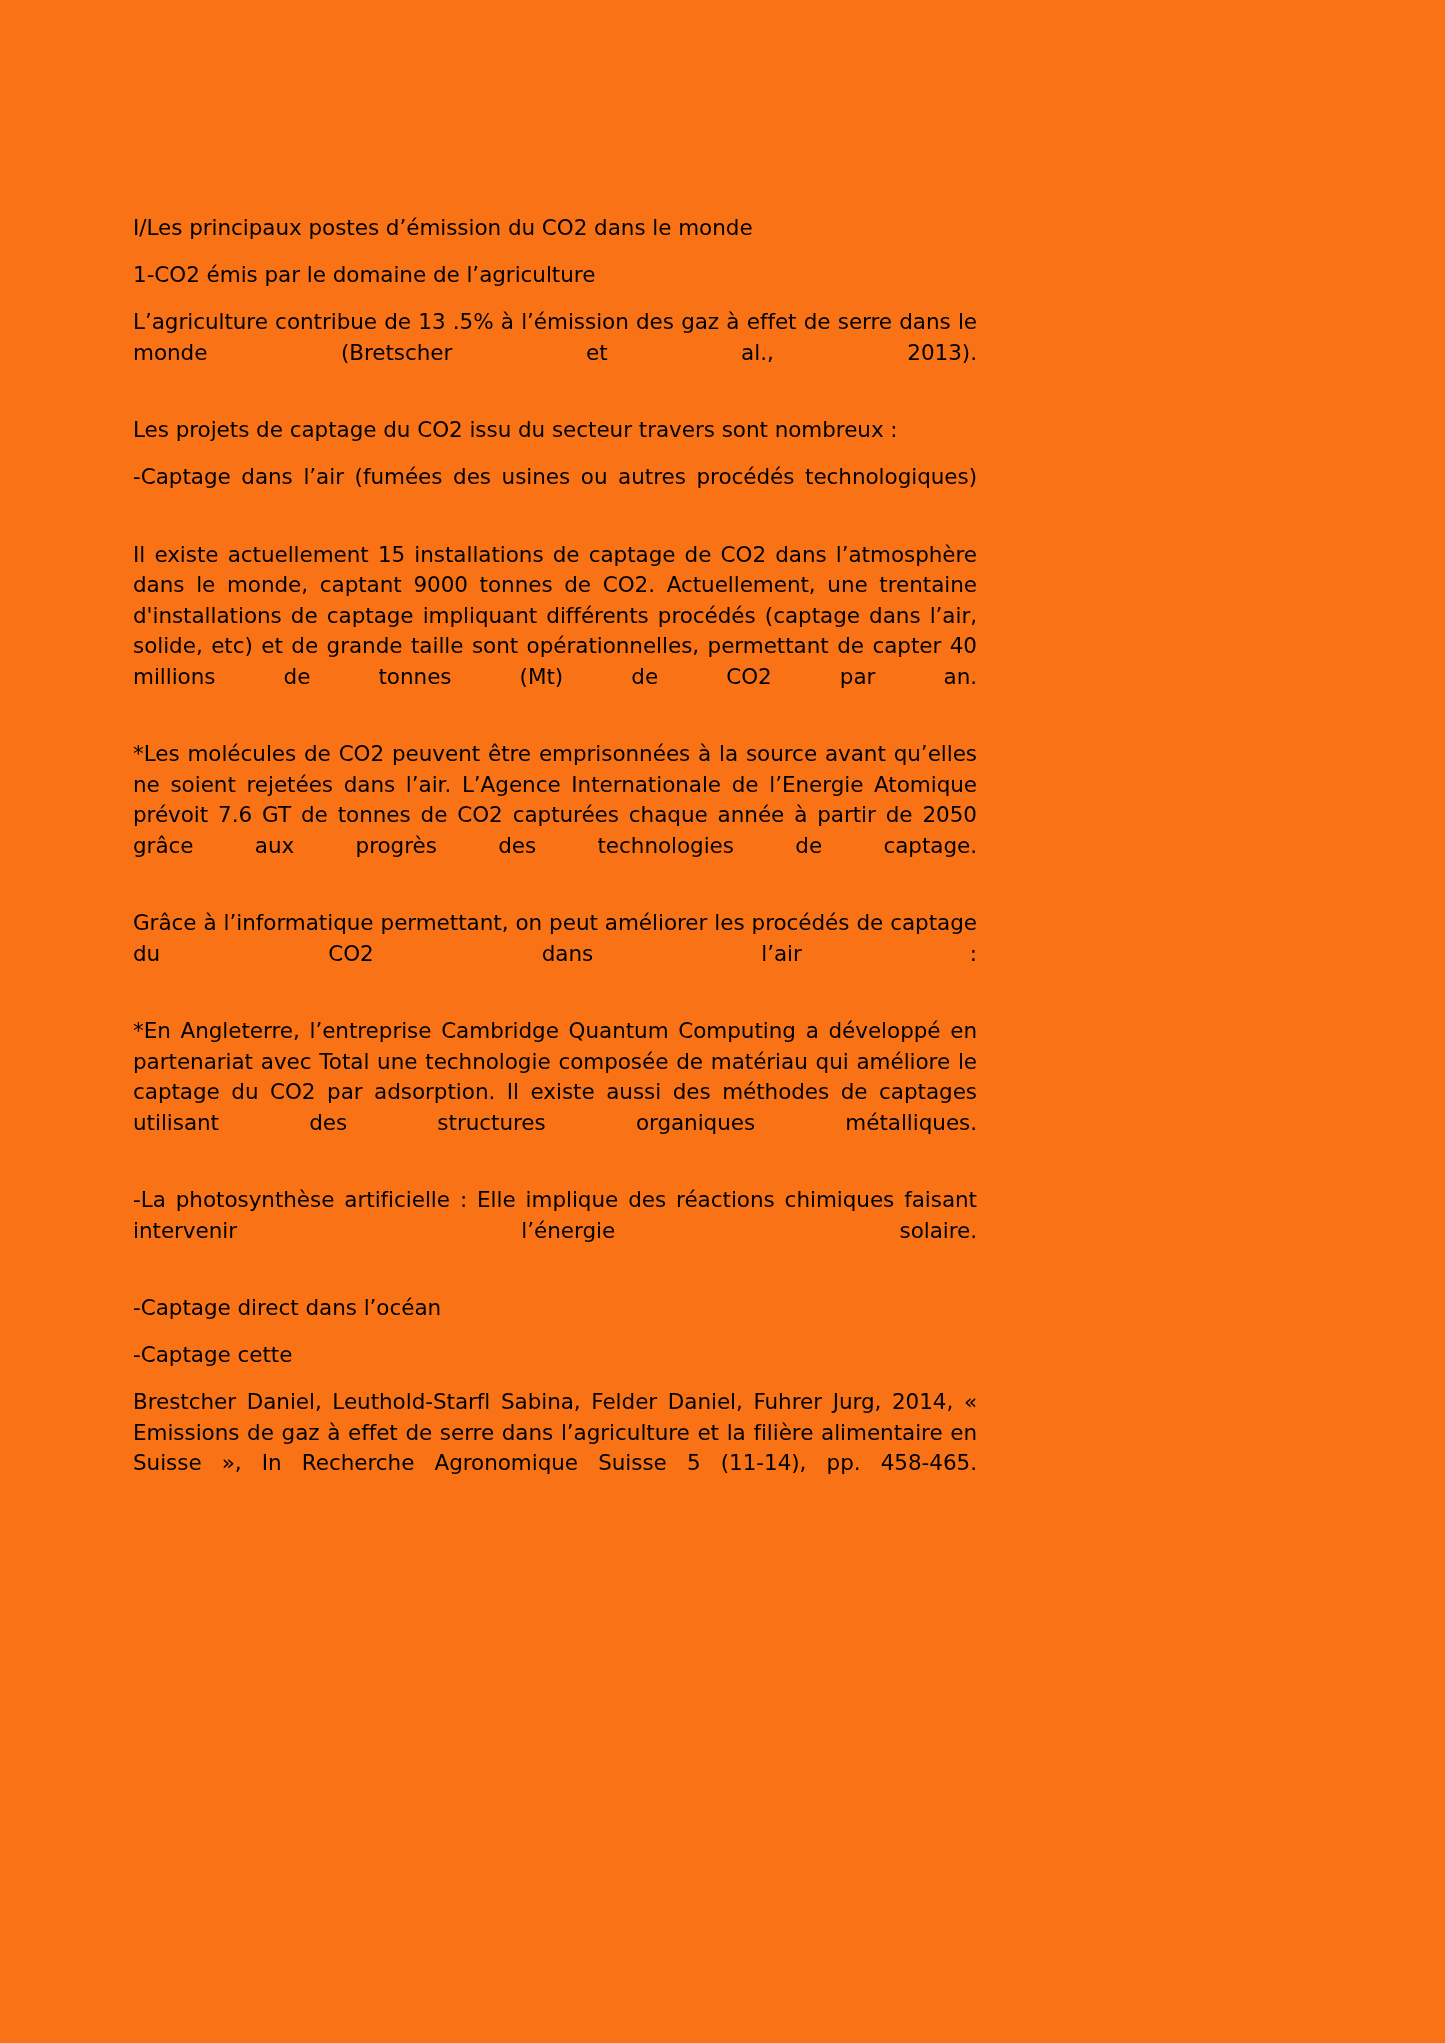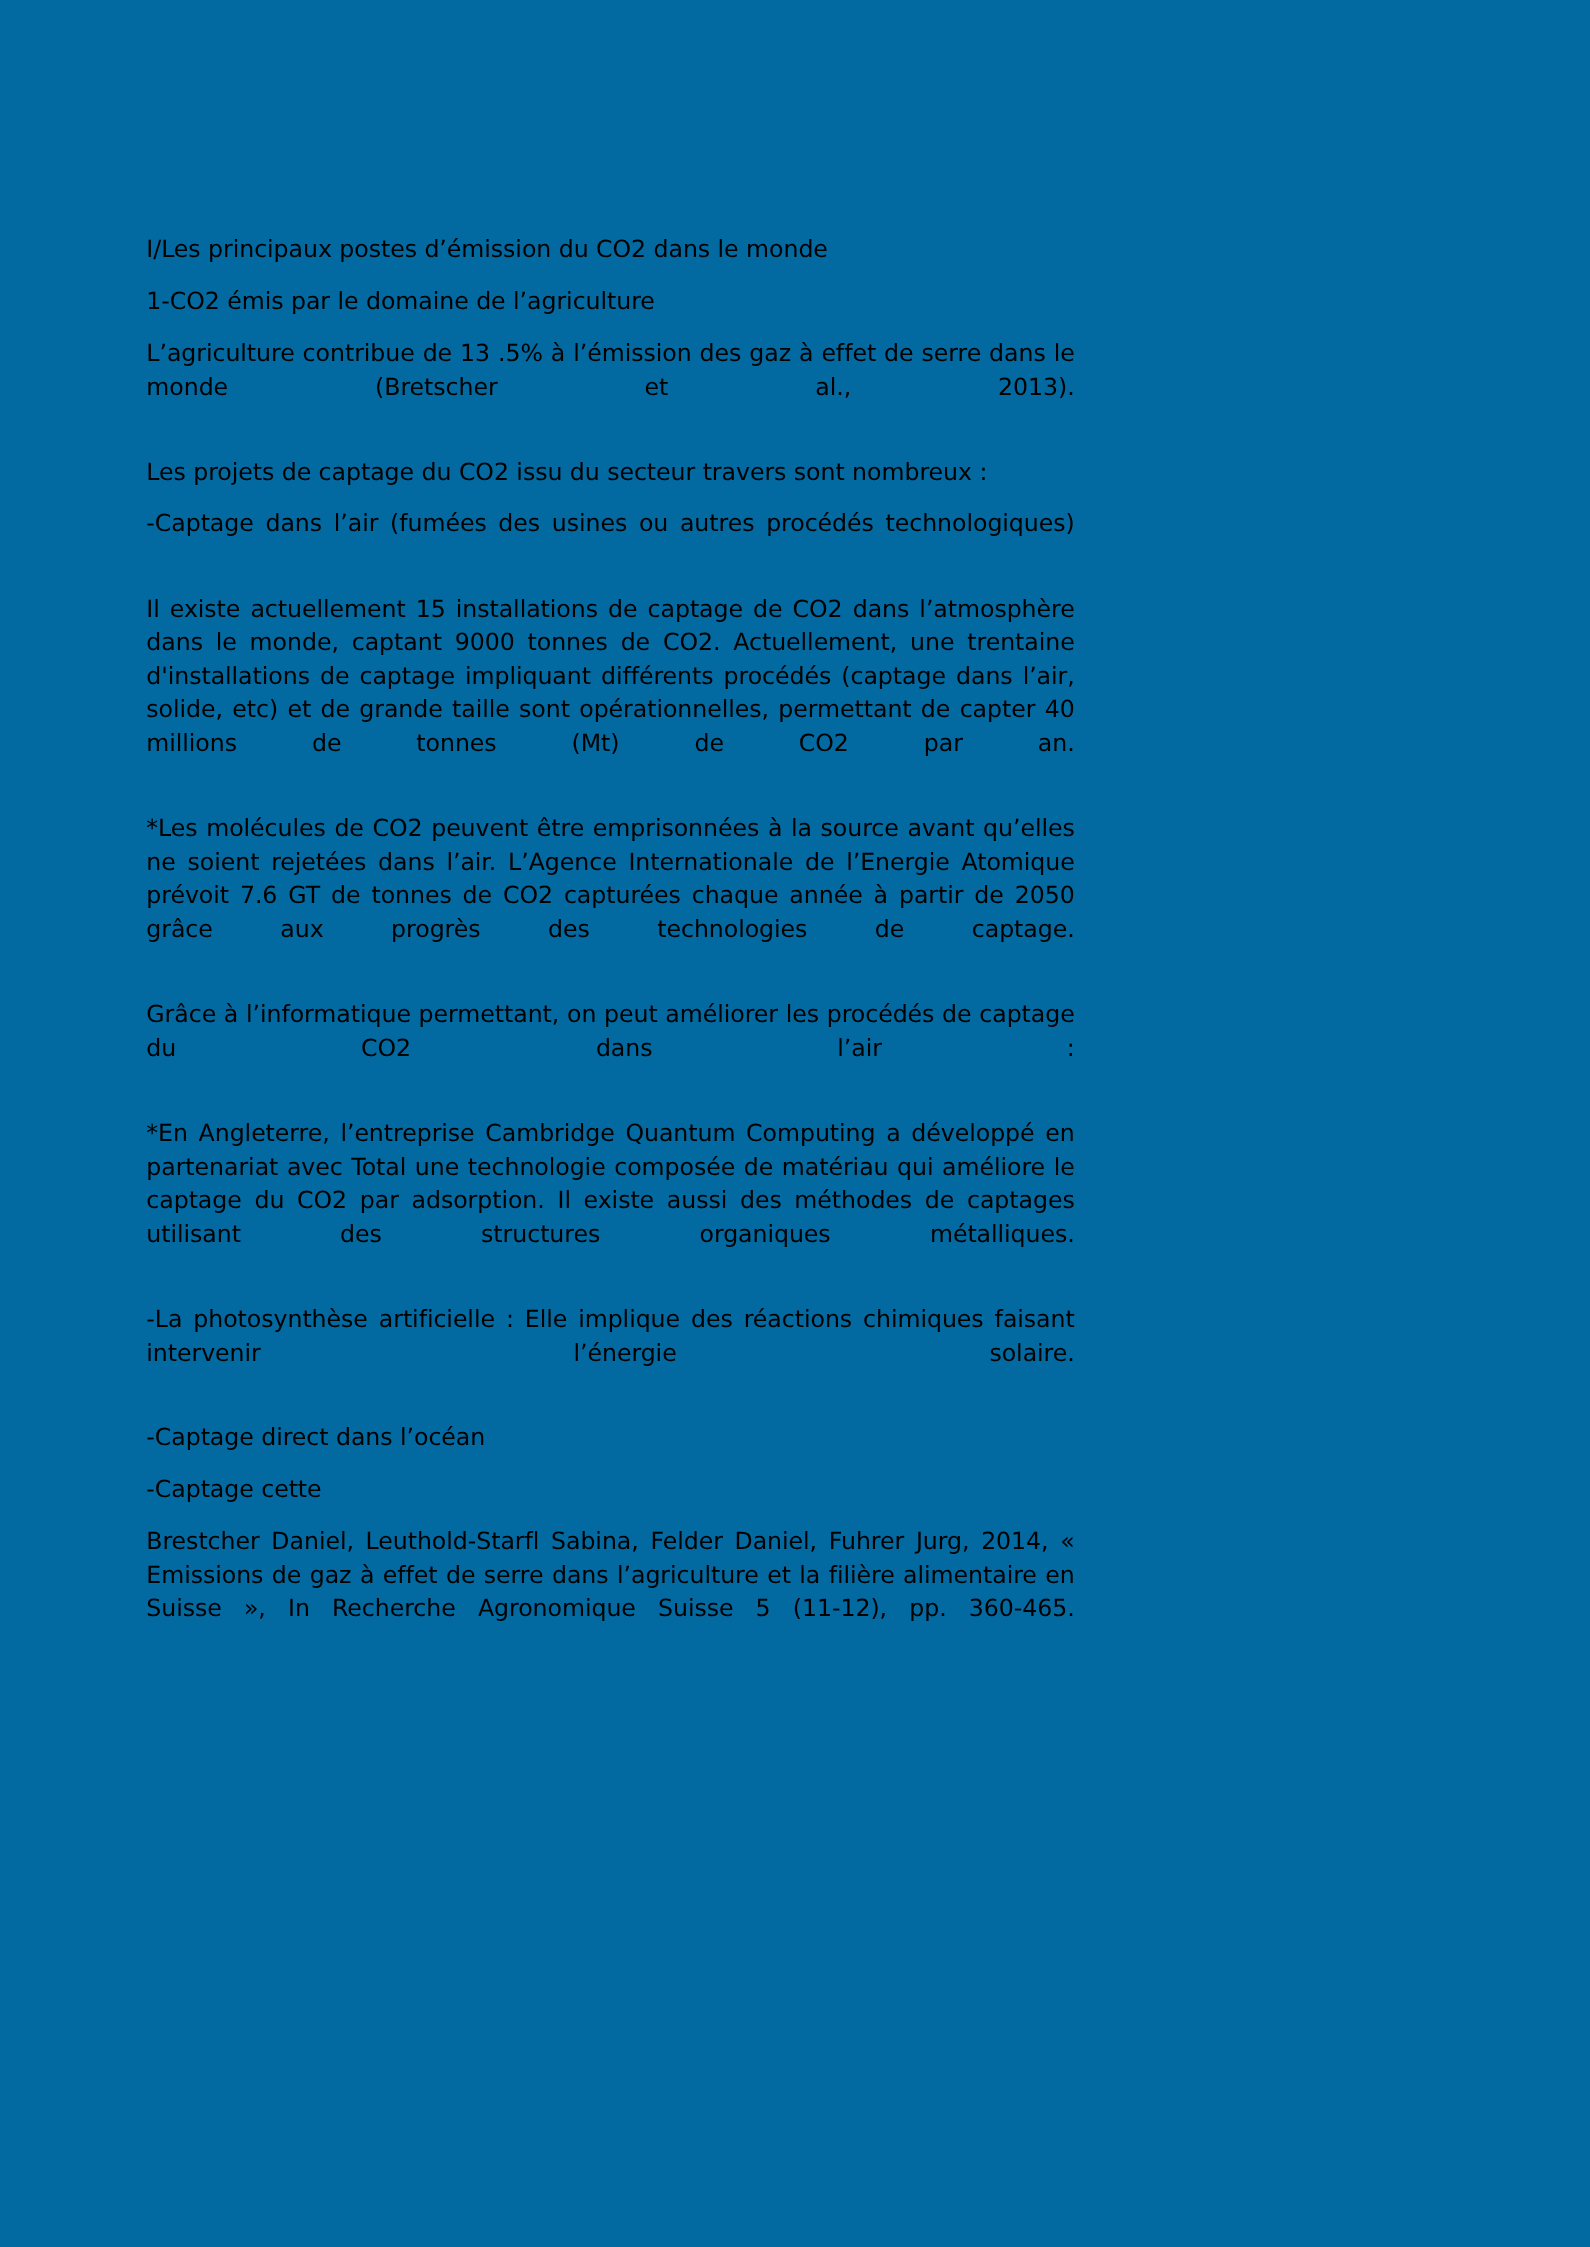--- a/index.html
+++ b/index.html
@@ -14,21 +14,21 @@
     font-family: "DejaVu Sans", "Liberation Sans", sans-serif;
     color: #000000;
     -webkit-font-smoothing: antialiased;
   }
   .page {
     position: absolute;
     left: 0;
     top: 0;
     width: 1445px;
     height: 2043px;
-    background: #0369a1;
+    background: #f97316;
     overflow: hidden;
   }
   .content {
     position: absolute;
     left: 133px;
     top: 213px;
     width: 844px;
   }
   p.para {
     margin: 0 0 16.5px 0;
@@ -75,16 +75,16 @@
     <p class="para">Grâce à l’informatique permettant, on peut améliorer les procédés de captage du CO2 dans l’air :</p>
 
     <p class="para">*En Angleterre, l’entreprise Cambridge Quantum Computing a développé en partenariat avec Total une technologie composée de matériau qui améliore le captage du CO2 par adsorption. Il existe aussi des méthodes de captages utilisant des structures organiques métalliques.</p>
 
     <p class="para">-La photosynthèse artificielle : Elle implique des réactions chimiques faisant intervenir l’énergie solaire.</p>
 
     <p class="para nojust">-Captage direct dans l’océan</p>
 
     <p class="para nojust">-Captage cette</p>
 
-    <p class="para">Brestcher Daniel, Leuthold-Starfl Sabina, Felder Daniel, Fuhrer Jurg, 2014, « Emissions de gaz à effet de serre dans l’agriculture et la filière alimentaire en Suisse », In Recherche Agronomique Suisse 5 (11-12), pp. 360-465.</p>
+    <p class="para">Brestcher Daniel, Leuthold-Starfl Sabina, Felder Daniel, Fuhrer Jurg, 2014, « Emissions de gaz à effet de serre dans l’agriculture et la filière alimentaire en Suisse », In Recherche Agronomique Suisse 5 (11-14), pp. 458-465.</p>
 
   </div>
 </div>
 
 </body></html>

